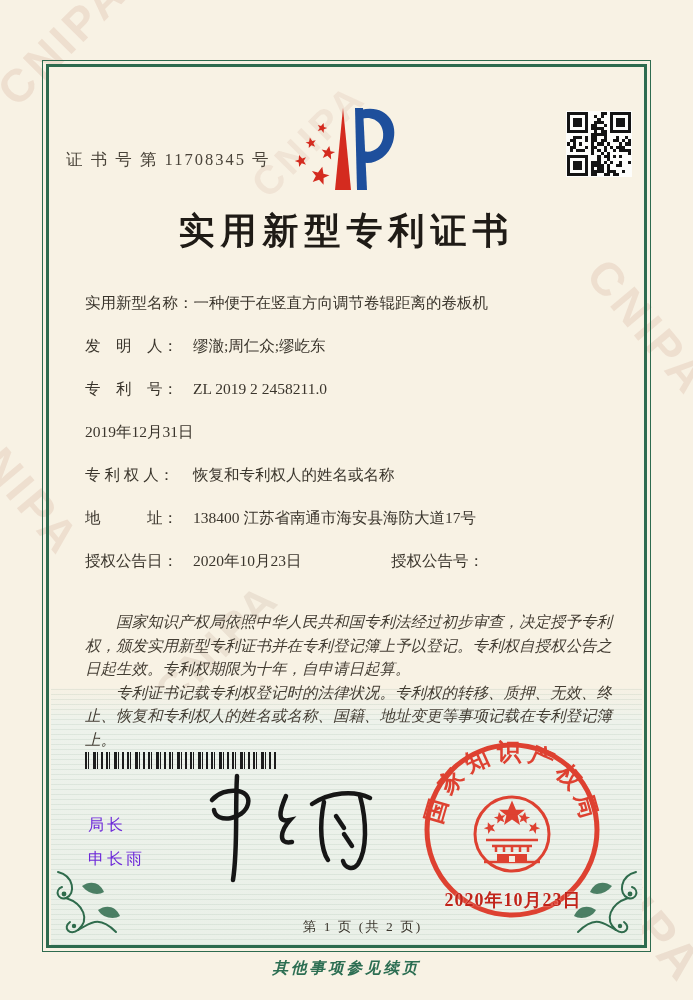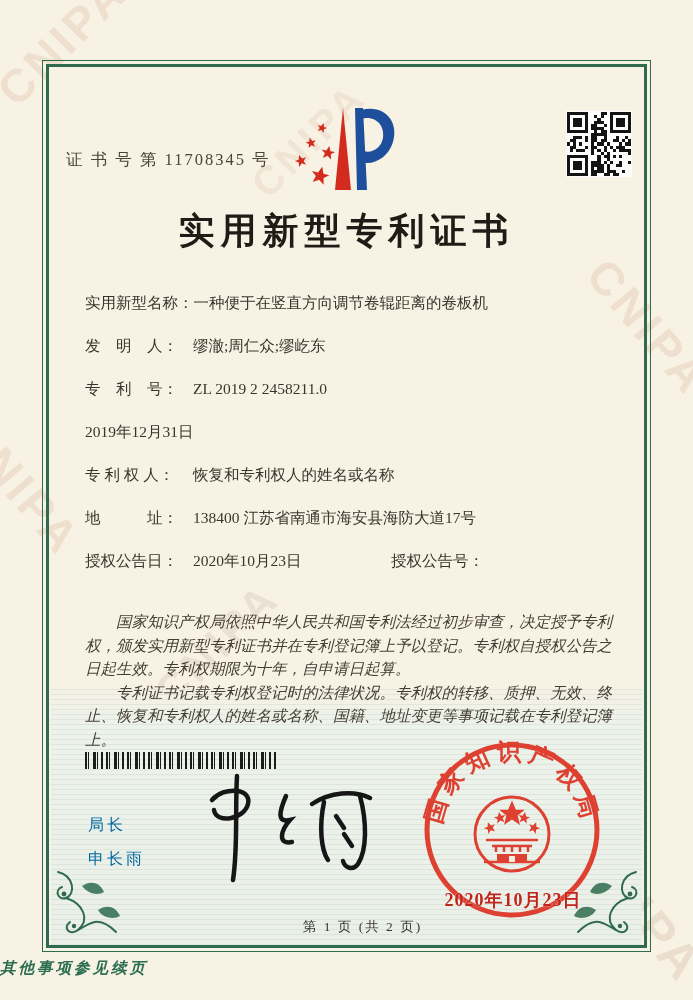--- a/index.html
+++ b/index.html
@@ -51,35 +51,35 @@
     background:repeating-linear-gradient(90deg,
       #1c1c1c 0 2px, transparent 2px 3px,
       #1c1c1c 3px 4px, transparent 4px 8px,
       #1c1c1c 8px 11px, transparent 11px 12px,
       #1c1c1c 12px 13px, transparent 13px 16px,
       #1c1c1c 16px 18px, transparent 18px 21px);
   }
   .officer{
     position:absolute; left:88px; top:808px;
     font-family:"Liberation Sans","DejaVu Sans",sans-serif;
-    font-size:16px; letter-spacing:3px; color:#0369a1; line-height:34px;
+    font-size:16px; letter-spacing:3px; color:#6d28d9; line-height:34px;
   }
   .signature{position:absolute; left:182px; top:768px;}
   .seal{position:absolute; left:420px; top:740px; opacity:0.92;}
   .seal-date{
     position:absolute; left:418px; top:888px; width:190px; text-align:center;
     font-size:18px; font-weight:bold; color:#c1241a; letter-spacing:1px;
     text-shadow:0 0 2px rgba(255,255,255,0.7);
   }
   .page-info{
     position:absolute; left:16px; top:918px; width:693px; text-align:center;
     font-size:13.5px; letter-spacing:2px; color:#3c372e;
   }
   .continuation{
-    position:absolute; left:0; top:958px; width:693px; text-align:left;
+    position:absolute; left:0; top:958px; width:693px; text-align:center;
     font-size:15.5px; letter-spacing:3px; color:#2c6e52; font-style:italic; font-weight:bold;
   }
   .flourish{position:absolute; width:80px; height:80px;}
   .flourish.br{left:566px; top:866px;}
   .flourish.bl{left:48px; top:866px; transform:scaleX(-1);}
 </style>
 </head>
 <body>
 
 <div class="page">

